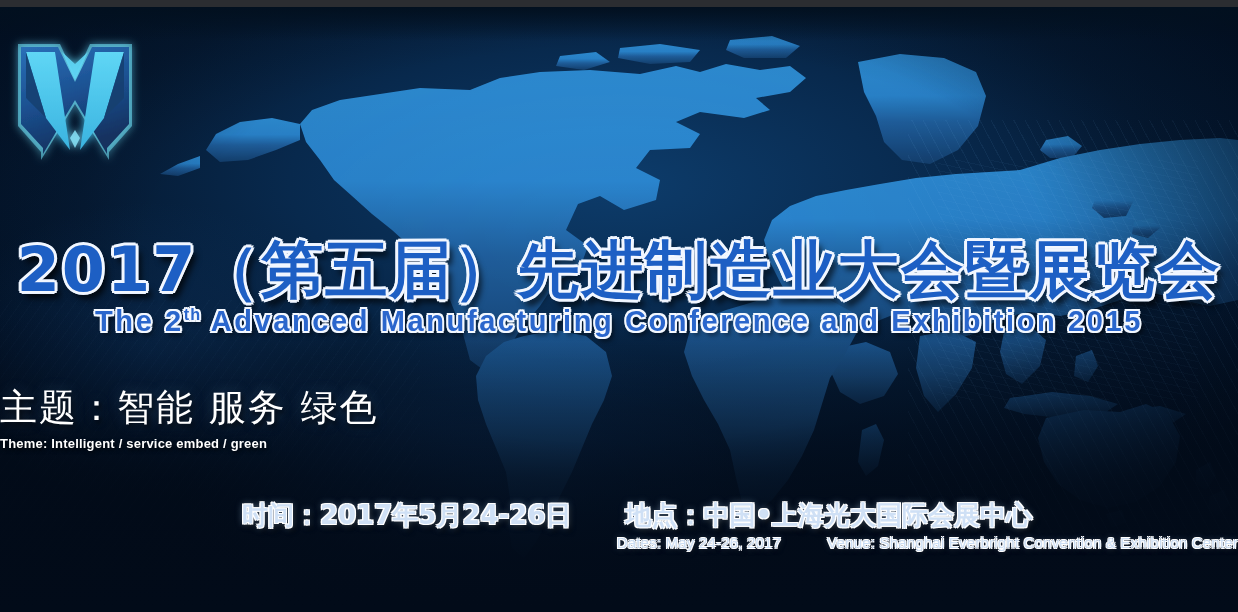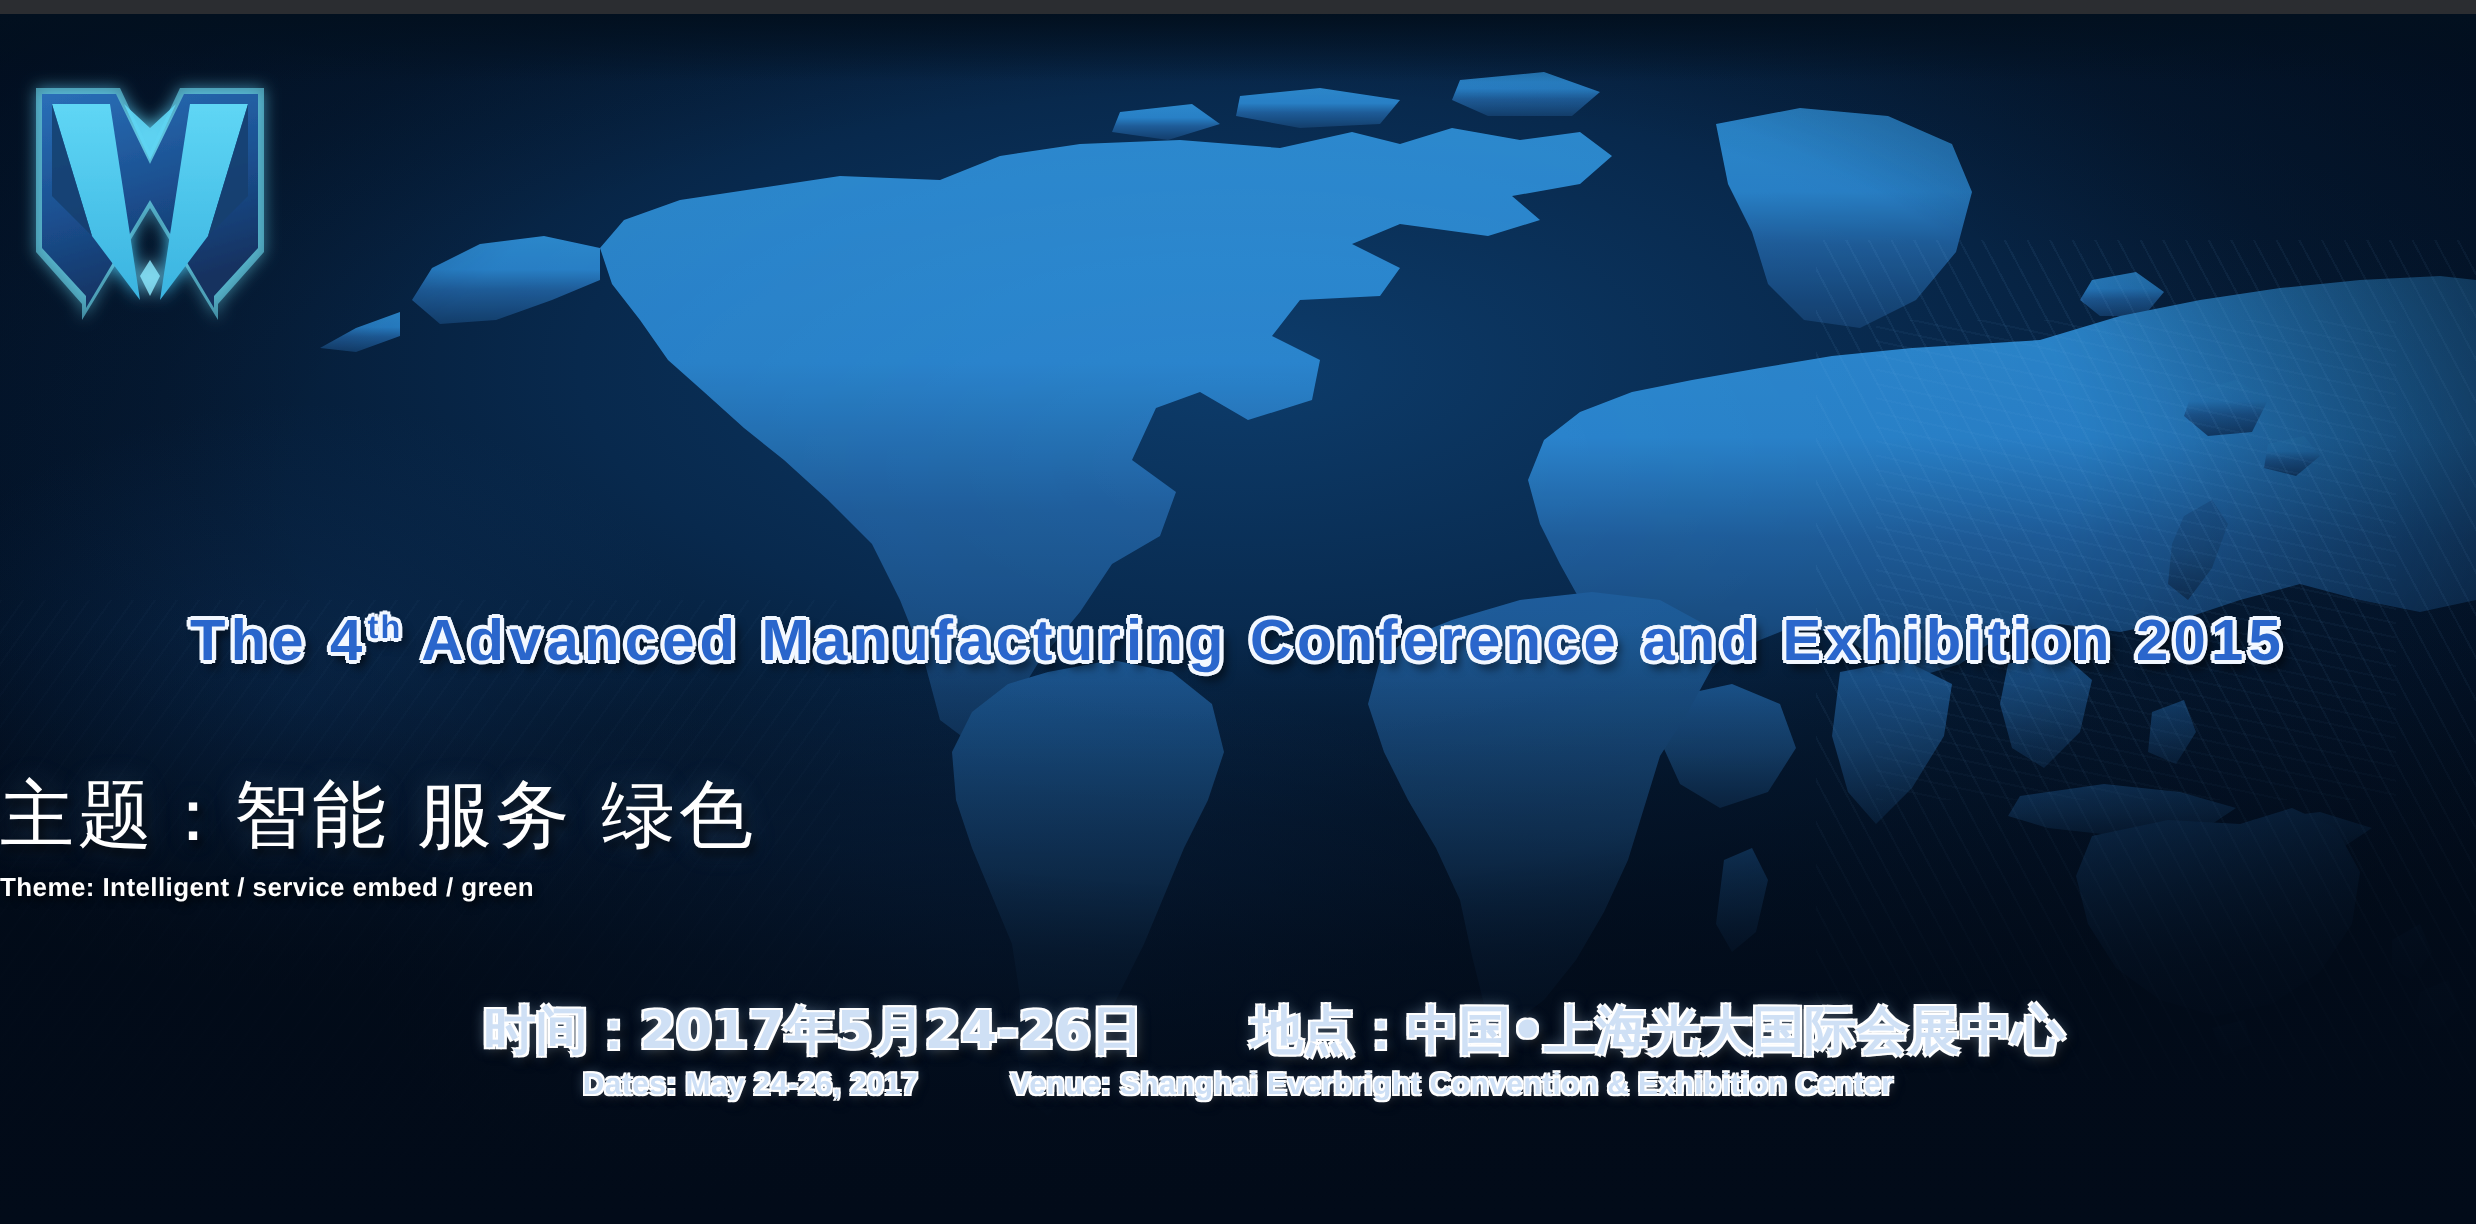--- a/index.html
+++ b/index.html
@@ -84,22 +84,22 @@
     letter-spacing:0px;
     text-shadow:
       -1.2px -1.2px 0 #ffffff, 1.2px -1.2px 0 #ffffff,
       -1.2px  1.2px 0 #ffffff, 1.2px  1.2px 0 #ffffff,
       0 0 7px rgba(190,220,255,.55),
       3px 4px 5px rgba(0,0,0,.8);
     padding-left: 36px;
   }
   .info-cn .gapper{display:inline-block;width:54px;}
   .info-en{
-    position:absolute;left:0;right:0;top:534px;text-align:center;
-    font-size:15px;font-weight:bold;color:#cddff5;white-space:nowrap;
+    position:absolute;left:0;right:0;top:534px;text-align:right;
+    font-size:15px;font-weight:normal;color:#cddff5;white-space:nowrap;
     letter-spacing:.2px;
     text-shadow:
       -.9px -.9px 0 #ffffff, .9px -.9px 0 #ffffff,
       -.9px  .9px 0 #ffffff, .9px  .9px 0 #ffffff,
       0 0 6px rgba(190,220,255,.5),
       2px 3px 4px rgba(0,0,0,.8);
   }
   .info-en .gapper{display:inline-block;width:46px;}
 </style>
 </head>
@@ -228,23 +228,24 @@
 
         <path d="M54 22 L67 50 L80 22 L67 34 Z" fill="#5fd6f5" opacity=".9"></path>
 
         <path d="M62 108 L67 100 L72 108 L67 118 Z" fill="#8ceaff" opacity=".8"></path>
       </g>
     </svg>
   </div>
 
   <div class="stage">
 
+    <div class="cn-title">2017（第五届）先进制造业大会暨展览会</div>
 
     <div class="en-title">
-      <span>The 4</span><sup>th</sup><span> Advanced Manufacturing Conference and Exhibition 2015</span>
+      <span>The 2</span><sup>th</sup><span> Advanced Manufacturing Conference and Exhibition 2015</span>
     </div>
 
     <div class="theme-cn">主题：智能 服务 绿色</div>
 
     <div class="theme-en">Theme: Intelligent / service embed / green</div>
 
     <div class="info-cn">
       <span>时间：</span><span>2017年5月24-26日</span><span class="gapper"></span><span>地点：</span><span>中国•上海光大国际会展中心</span>
     </div>
 

